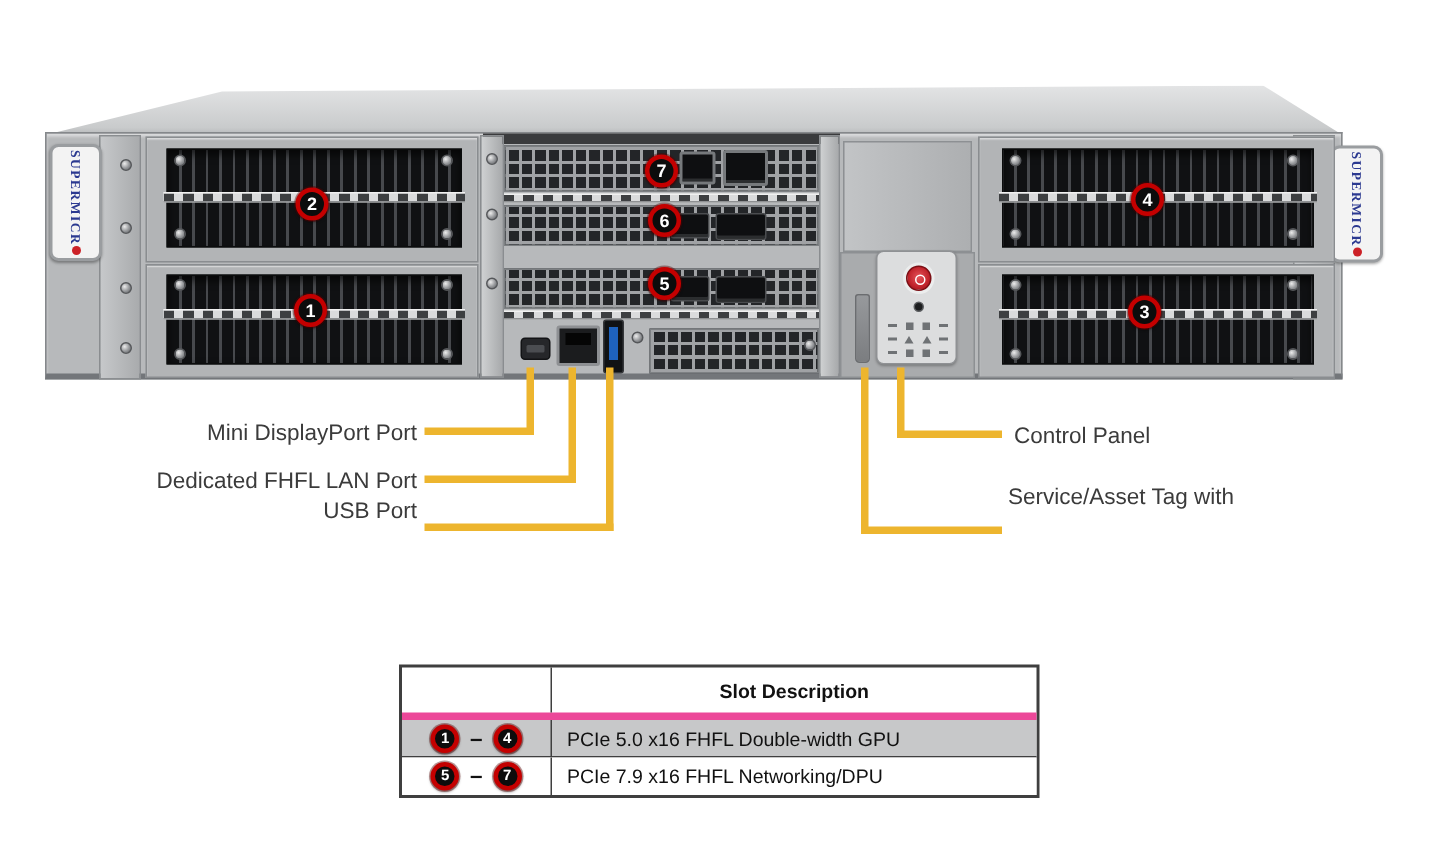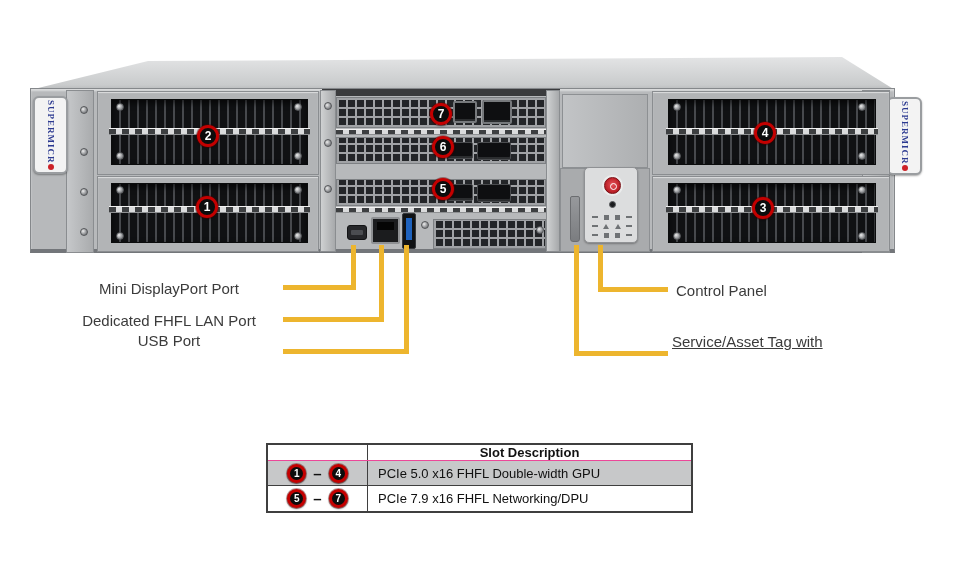--- a/index.html
+++ b/index.html
@@ -88,31 +88,31 @@
   
   .badge { position:absolute; width:22px; height:22px; border-radius:50%; background:#0c0c0c;
            border:3px solid #c40000; color:#fff; font-weight:bold; font-size:12px;
            display:flex; align-items:center; justify-content:center;
            box-shadow:0 0 0 1px rgba(90,0,0,.4), 0 1px 2px rgba(0,0,0,.5); }
 
   
   .vline { position:absolute; width:5px; background:#edb52e; }
   .hline { position:absolute; height:5px; background:#edb52e; }
   .callout-label { position:absolute; font-size:15px; color:#3b3b3b; white-space:nowrap; }
-  .callout-label.right-align { text-align:center; }
+  .callout-label.right-align { text-align:right; }
   .callout-label .line2 { display:block; }
 
   
   .slot-table { position:absolute; left:266px; top:443px; width:427px;
                 border:2px solid #3f3f3f; background:#fff; font-size:13px; color:#111; }
   .t-row { display:flex; align-items:stretch; }
   .t-c1 { width:100px; flex:0 0 100px; border-right:1px solid #3f3f3f;
           display:flex; align-items:center; justify-content:center; gap:7px; }
   .t-c2 { flex:1; display:flex; align-items:center; }
-  .t-head { height:16px; border-bottom:1px solid #ec4899; }
+  .t-head { height:35px; border-bottom:5px solid #ec4899; }
   .t-head .t-c2 { justify-content:center; font-weight:bold; font-size:13px; }
   .t-r1 { height:25px; background:#c7c8c9; border-bottom:1px solid #3f3f3f; }
   .t-r2 { height:25px; background:#fff; }
   .t-desc { padding-left:10px; font-size:13px; }
   .t-badge { position:static; width:19px; height:19px; font-size:10px; border-width:3px; flex:none; }
   .t-dash { font-weight:bold; font-size:15px; color:#111; line-height:1; }
 </style>
 </head>
 <body>
 
@@ -245,21 +245,21 @@
   <div class="hline" style="left:283px; top:349px; width:126px;"></div>
   <div class="vline" style="left:598px; top:245px; height:47px;"></div>
   <div class="hline" style="left:598px; top:287px; width:70px;"></div>
   <div class="vline" style="left:574px; top:245px; height:111px;"></div>
   <div class="hline" style="left:574px; top:351px; width:94px;"></div>
 
   <div class="callout-label right-align" style="left:60px; top:280px; width:218px;">Mini DisplayPort Port</div>
   <div class="callout-label right-align" style="left:60px; top:312px; width:218px;">Dedicated FHFL LAN Port</div>
   <div class="callout-label right-align" style="left:60px; top:332px; width:218px;">USB Port</div>
   <div class="callout-label" style="left:676px; top:282px;">Control Panel</div>
-  <div class="callout-label" style="left:672px; top:332px; line-height:19px;text-decoration:underline;">
+  <div class="callout-label" style="left:672px; top:322px; line-height:19px;">
     <span>Service/Asset Tag with</span>
   </div>
 
   <div class="slot-table">
     <div class="t-row t-head">
       <div class="t-c1"></div>
       <div class="t-c2">Slot Description</div>
     </div>
     <div class="t-row t-r1">
       <div class="t-c1">

